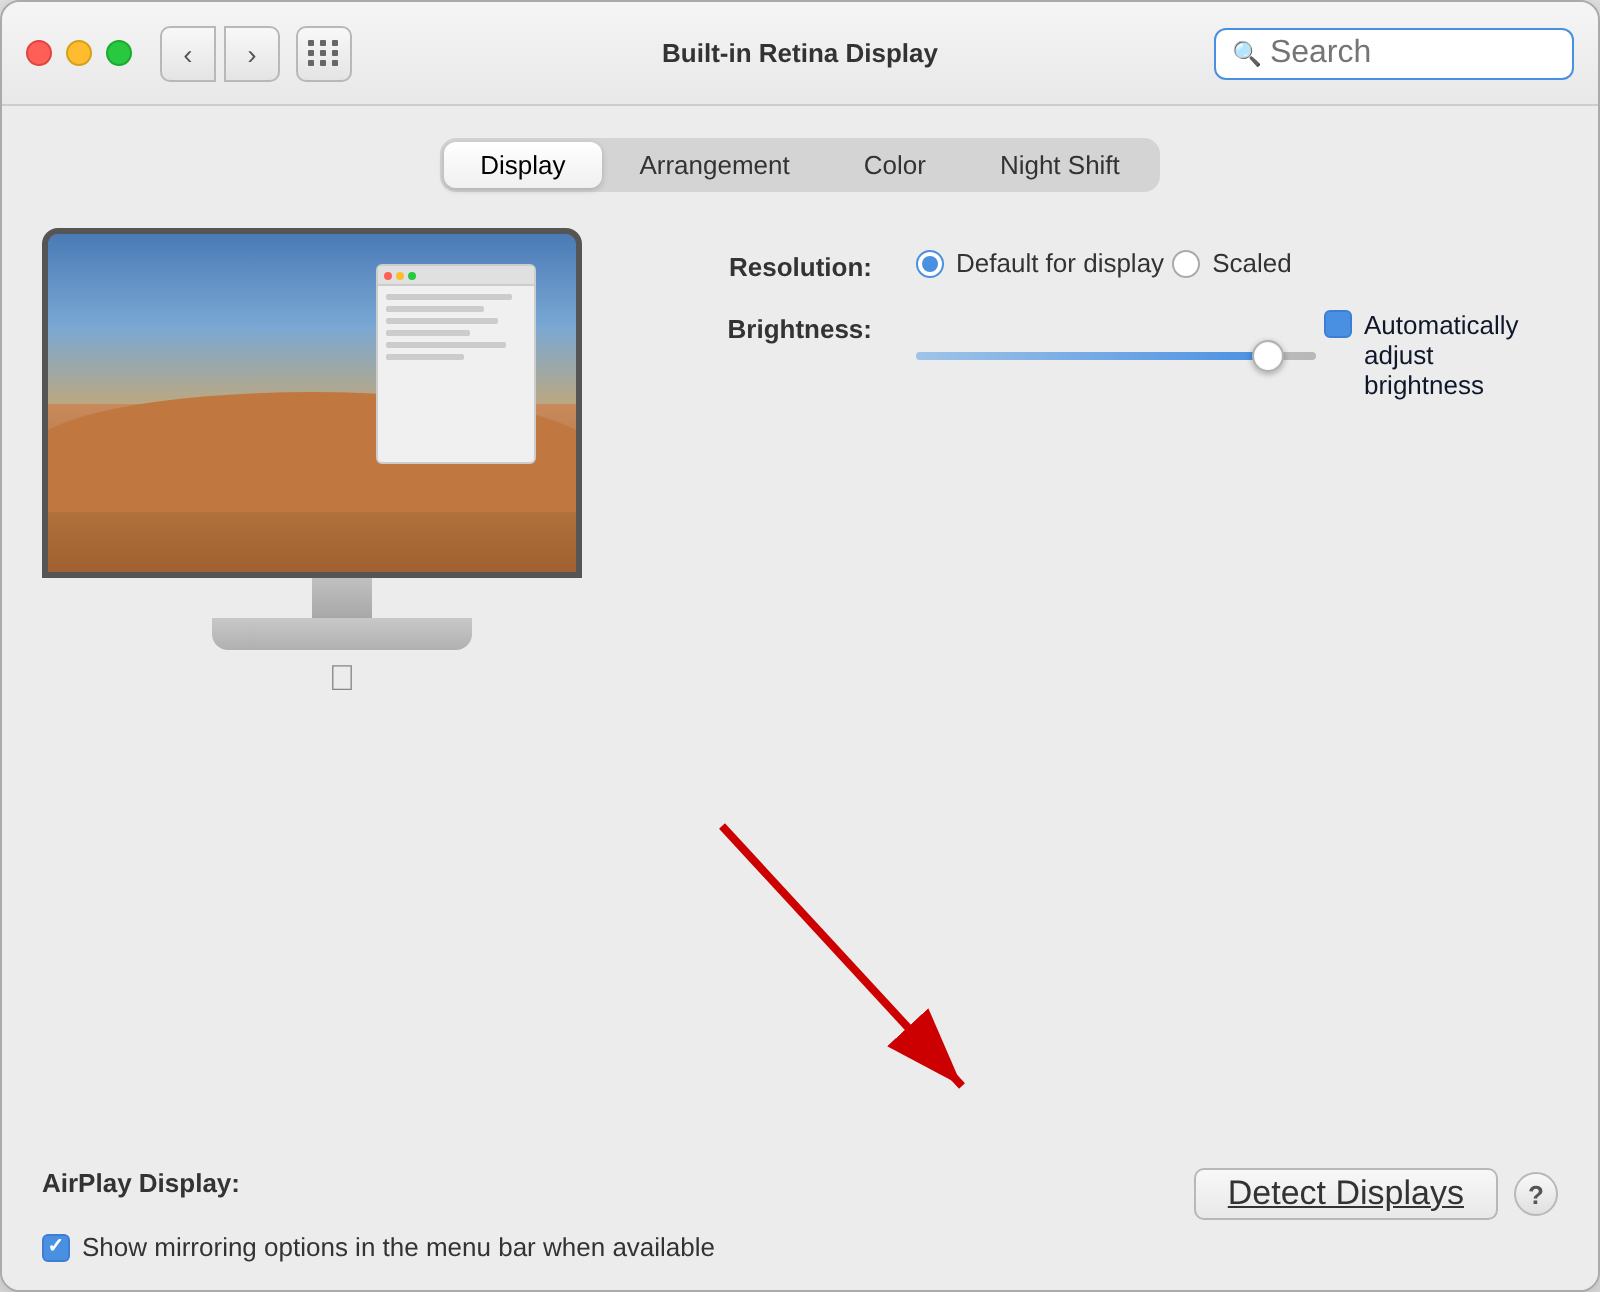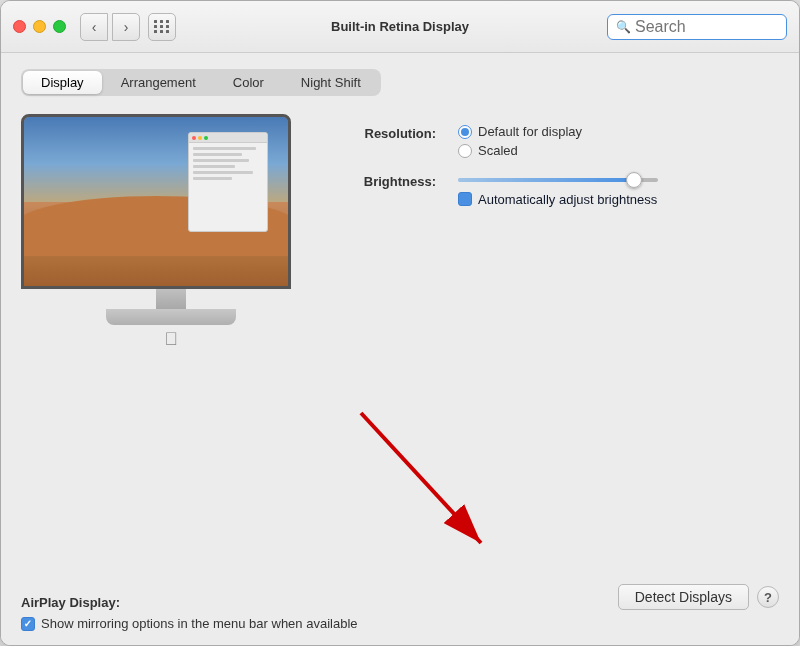--- a/index.html
+++ b/index.html
@@ -145,21 +145,21 @@
       flex: 1;
       display: flex;
       flex-direction: column;
       padding: 16px 20px 12px 20px;
       background: #ececec;
     }
 
     
     .tabs-container {
       display: flex;
-      justify-content: flex-start;
+      justify-content: center;
       margin-bottom: 18px;
     }
 
     .tabs {
       display: flex;
       background: #d4d4d4;
       border-radius: 8px;
       padding: 2px;
       gap: 1px;
     }
@@ -323,21 +323,21 @@
       text-align: right;
       font-size: 13px;
       color: #333;
       font-weight: 600;
       padding-top: 2px;
       flex-shrink: 0;
     }
 
     .setting-controls {
       display: flex;
-      flex-direction: column;
+      flex-direction: row;
       gap: 4px;
     }
 
     .radio-option {
       display: flex;
       align-items: center;
       gap: 6px;
       font-size: 13px;
       color: #333;
       cursor: pointer;
@@ -493,26 +493,27 @@
       display: flex;
       align-items: center;
       gap: 8px;
     }
 
     .detect-btn {
       background: linear-gradient(180deg, #f8f8f8 0%, #e8e8e8 100%);
       border: 1px solid #b8b8b8;
       border-radius: 5px;
       padding: 4px 16px;
-      font-size: 14px;
+      font-size: 17px;
       color: #333;
       cursor: pointer;
       height: 26px;
       display: flex;
       align-items: center;
+      text-decoration: underline;
     }
 
     .help-btn {
       width: 22px;
       height: 22px;
       border-radius: 50%;
       background: linear-gradient(180deg, #f8f8f8 0%, #e0e0e0 100%);
       border: 1px solid #b8b8b8;
       display: flex;
       align-items: center;
@@ -673,21 +674,21 @@
       <defs>
         <marker id="arrowhead" markerWidth="10" markerHeight="7" refX="10" refY="3.5" orient="auto">
           <polygon points="0 0, 10 3.5, 0 7" fill="#cc0000"></polygon>
         </marker>
       </defs>
       <line x1="30" y1="20" x2="150" y2="150" stroke="#cc0000" stroke-width="4" marker-end="url(#arrowhead)"></line>
     </svg>
 
     <div style="margin-top: auto;">
       <div class="bottom-rows">
-        <div style="display:flex; align-items:flex-end; gap:8px;">
+        <div style="display:flex; align-items:flex-start; gap:8px;">
           <span class="airplay-label">AirPlay Display:</span>
           <div class="bottom-right">
             <button class="detect-btn">Detect Displays</button>
             <div class="help-btn">?</div>
           </div>
         </div>
         <div class="mirroring-row">
           <div class="checkbox-box">
             <span class="checkbox-check">✓</span>
           </div>

